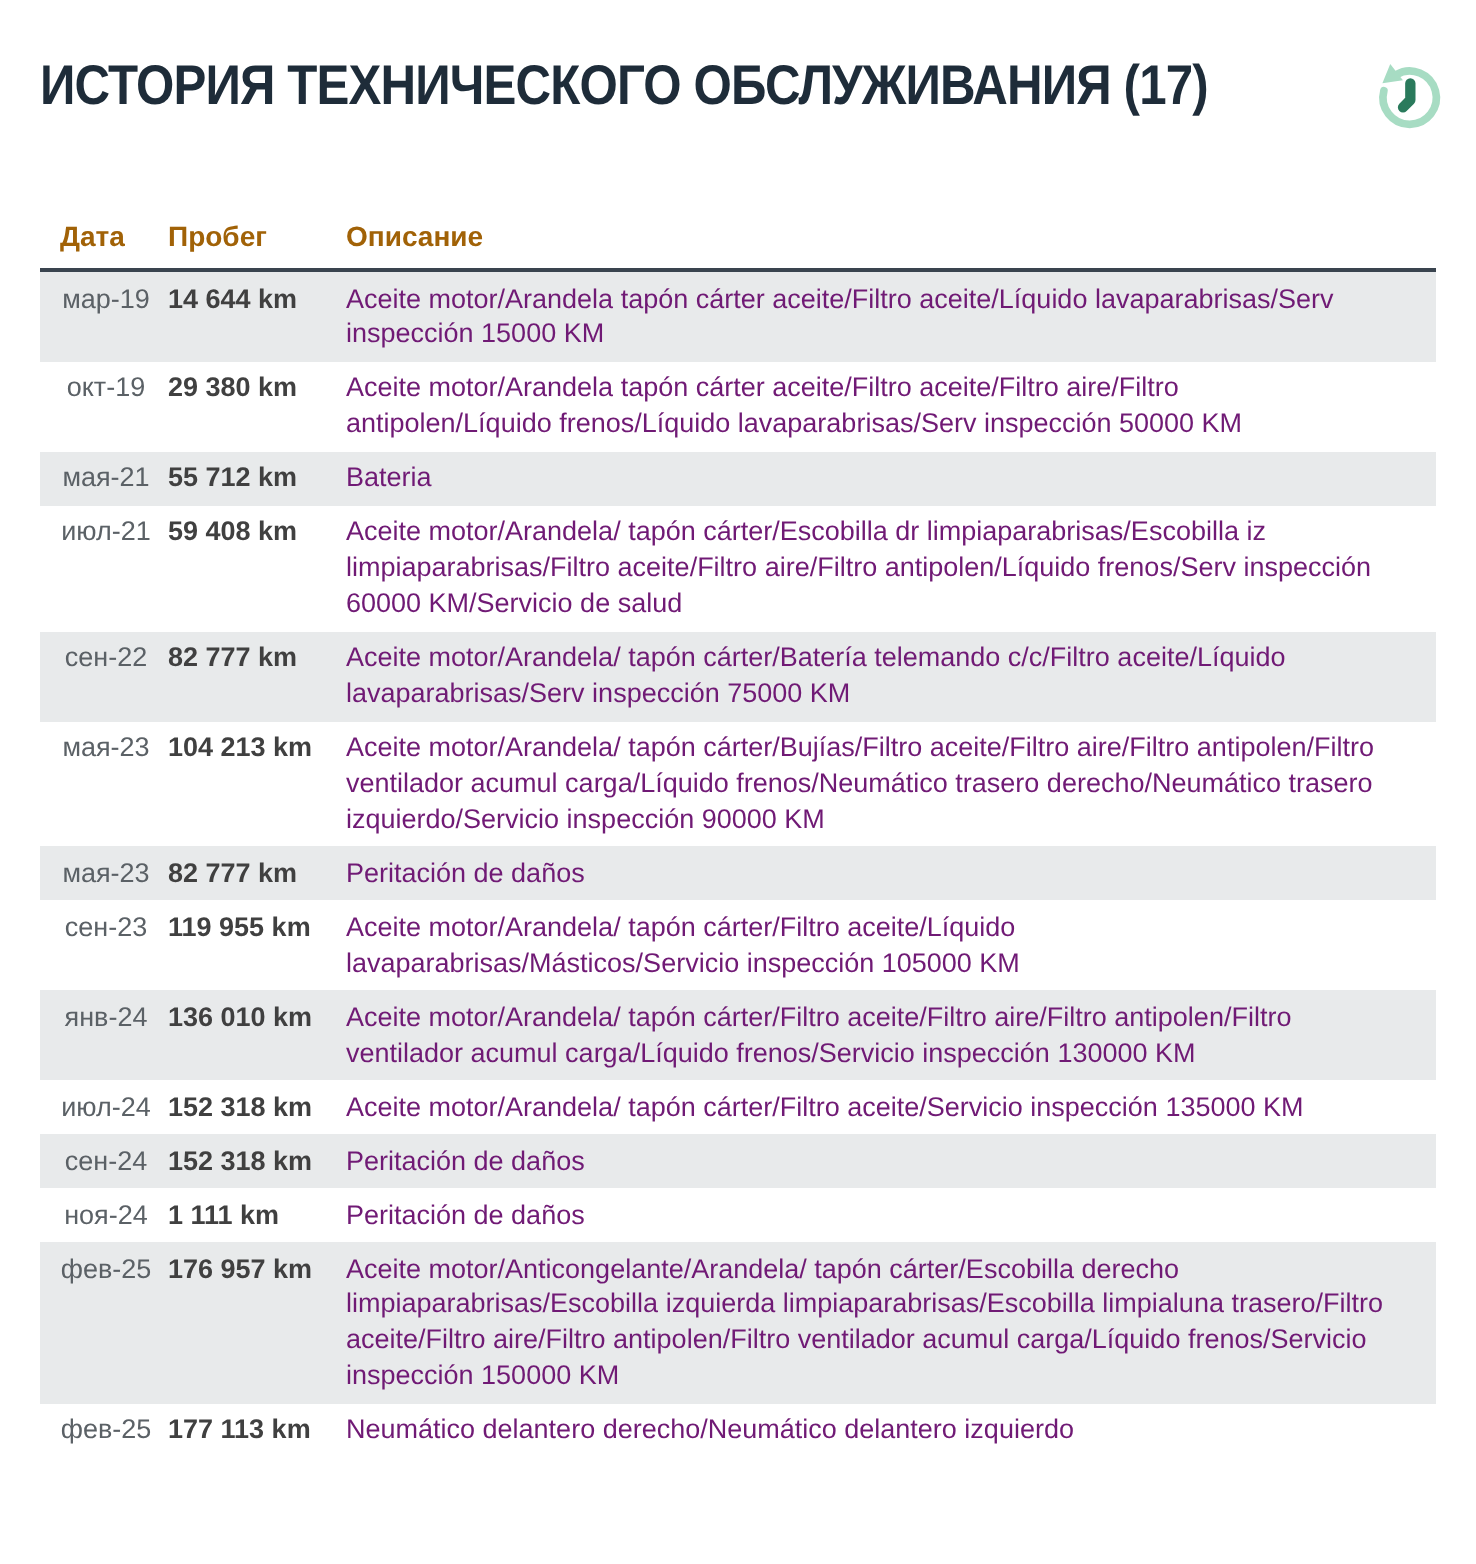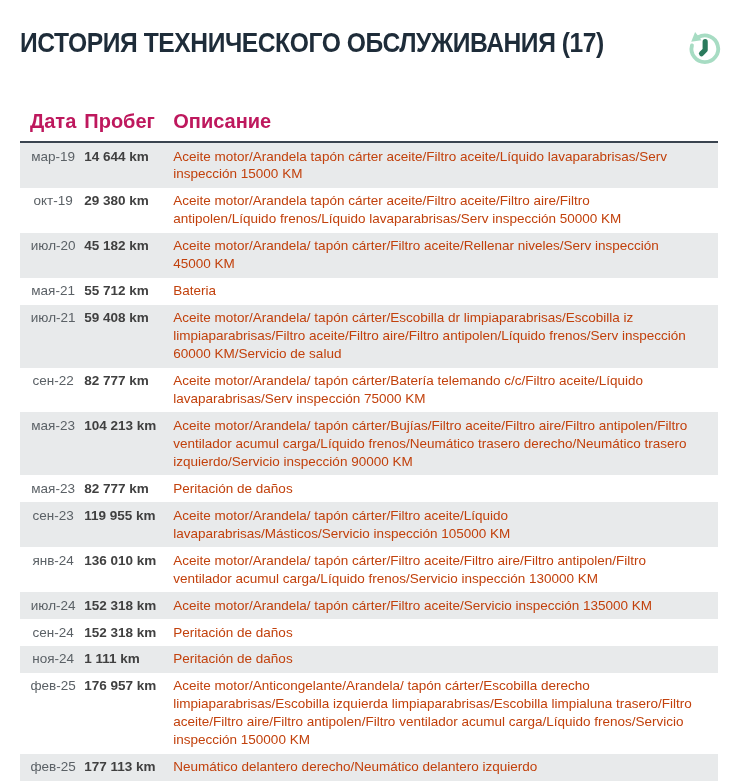--- a/index.html
+++ b/index.html
@@ -40,30 +40,30 @@
 
   
   table.service-table {
     width: 100%;
     border-collapse: collapse;
     margin-top: 38px;
     font-size: 13.5px;
   }
   table.service-table thead th {
     text-align: left;
-    font-size: 20px;
+    font-size: 14px;
     font-weight: 700;
-    color: #be185d;
+    color: #a16207;
     padding: 4px 8px 8px 0;
     border-bottom: 2px solid #3a444f;
   }
   table.service-table thead th.col-date { padding-left: 10px; }
   table.service-table tbody td {
     vertical-align: top;
-    color: #c2410c;
+    color: #701a75;
     line-height: 1.33;
     padding: 4.5px 8px 4.5px 0;
     overflow-wrap: break-word;
   }
   table.service-table tbody tr:nth-child(odd) { background: #e8eaeb; }
   .col-date { width: 64px; }
   .col-mileage { width: 89px; }
   table.service-table tbody td.col-date { padding-left: 10px; color: #5b6166; text-align: center; }
   table.service-table tbody td.col-mileage { font-weight: 600; color: #404040; }
   table.service-table tbody td.col-description { padding-right: 26px; }
@@ -98,25 +98,20 @@
     <tbody>
         <tr>
           <td class="col-date">мар-19</td>
           <td class="col-mileage">14 644 km</td>
           <td class="col-description">Aceite motor/Arandela tapón cárter aceite/Filtro aceite/Líquido lavaparabrisas/Serv inspección 15000 KM</td>
         </tr>
         <tr>
           <td class="col-date">окт-19</td>
           <td class="col-mileage">29 380 km</td>
           <td class="col-description">Aceite motor/Arandela tapón cárter aceite/Filtro aceite/Filtro aire/Filtro antipolen/Líquido frenos/Líquido lavaparabrisas/Serv inspección 50000 KM</td>
-        </tr>
-        <tr>
-          <td class="col-date">июл-20</td>
-          <td class="col-mileage">45 182 km</td>
-          <td class="col-description">Aceite motor/Arandela/ tapón cárter/Filtro aceite/Rellenar niveles/Serv inspección 45000 KM</td>
         </tr>
         <tr>
           <td class="col-date">мая-21</td>
           <td class="col-mileage">55 712 km</td>
           <td class="col-description">Bateria</td>
         </tr>
         <tr>
           <td class="col-date">июл-21</td>
           <td class="col-mileage">59 408 km</td>
           <td class="col-description">Aceite motor/Arandela/ tapón cárter/Escobilla dr limpiaparabrisas/Escobilla iz limpiaparabrisas/Filtro aceite/Filtro aire/Filtro antipolen/Líquido frenos/Serv inspección 60000 KM/Servicio de salud</td>

